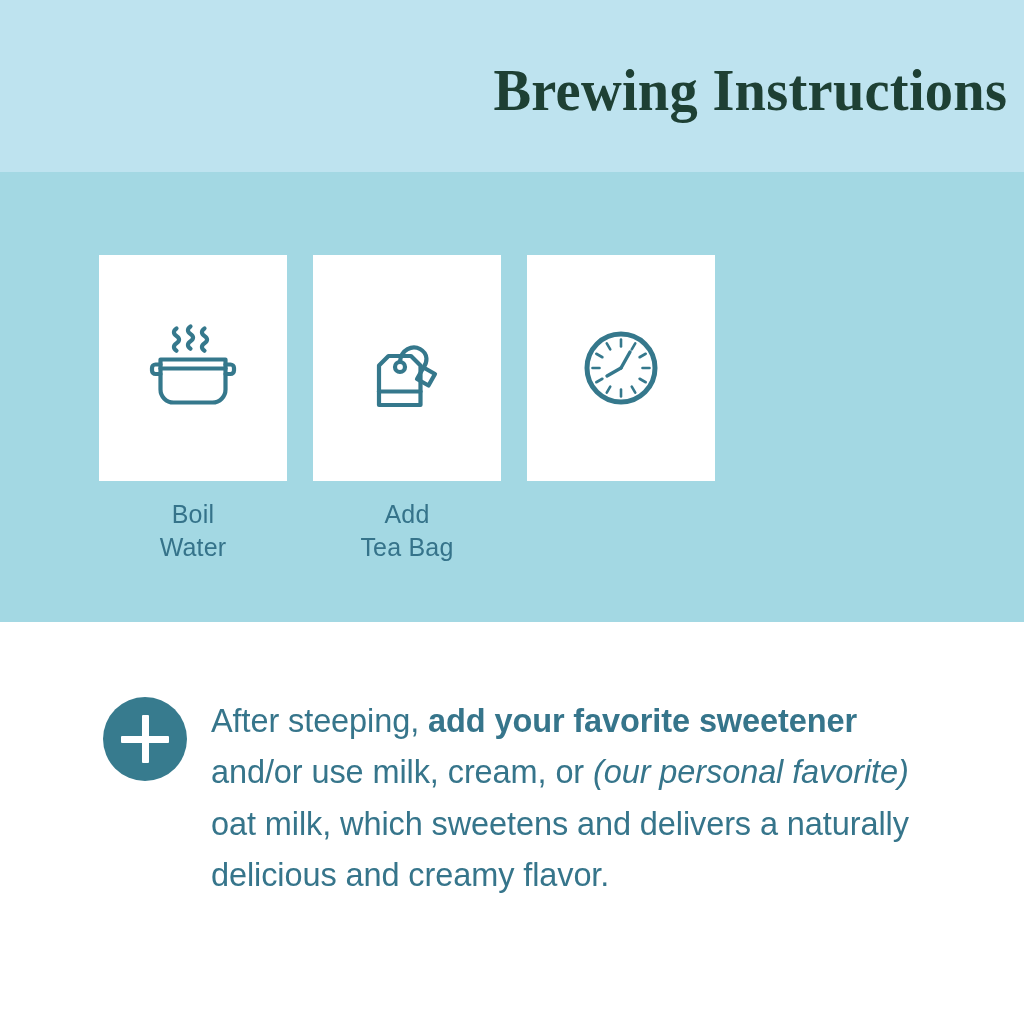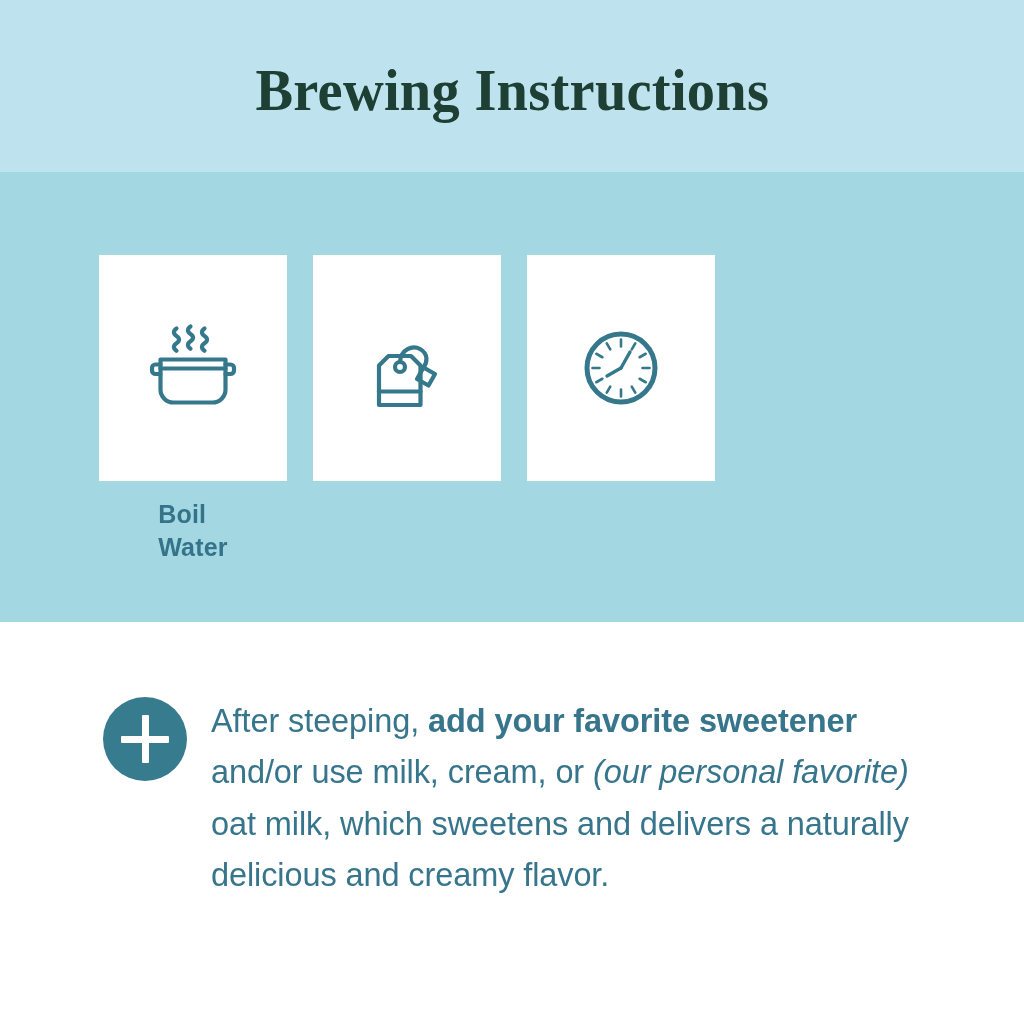--- a/index.html
+++ b/index.html
@@ -23,21 +23,21 @@
   
   .header-band {
     position: absolute;
     left: 0;
     top: 0;
     width: 1024px;
     height: 172px;
     background: #bee3ef;
     display: flex;
     align-items: center;
-    justify-content: center;
+    justify-content: flex-end;
   }
   .page-title {
     font-family: "Liberation Serif", "DejaVu Serif", serif;
     font-weight: 700;
     font-size: 60px;
     line-height: 1;
     color: #1e4034;
     letter-spacing: 0.3px;
     transform: scaleX(0.94);
     transform-origin: center;
@@ -77,24 +77,25 @@
     justify-content: center;
   }
   .step-icon {
     width: 120px;
     height: 120px;
     display: block;
   }
   .step-label {
     margin-top: 17px;
     font-family: "Liberation Sans", sans-serif;
-    font-weight: 700;
+    font-weight: 400;
     font-size: 25px;
     line-height: 1.32;
     color: #35738a;
+    text-align: center;
     letter-spacing: 0.2px;
     white-space: pre-line;
   }
 
   
   .note {
     position: absolute;
     left: 0;
     top: 622px;
     width: 1024px;
@@ -199,20 +200,22 @@
               <circle cx="53" cy="59" r="5"></circle>
 
               <path d="M32 83.5h41.5"></path>
 
               <path d="M53 53c1.5-11 12-16.5 20-12 9 5 7 14 3.5 18.5"></path>
 
               <path d="M76.5 59.5l11.5 6.5 -6.5 11.5 -11.5-6.5z"></path>
             </g>
           </svg>
         </div>
+        <div class="step-label">Add
+Tea Bag</div>
       </div>
 
       <div class="step">
         <div class="step-card">
           <svg class="step-icon" viewBox="0 0 120 120">
             <g fill="none" stroke="#35788c" stroke-linecap="round">
               <circle cx="60" cy="60" r="34" stroke-width="5"></circle>
               <g stroke-width="2.6">
                 <path d="M60 31.5v7"></path>
                 <path d="M74.25 35.32l-3.5 6.06"></path>

